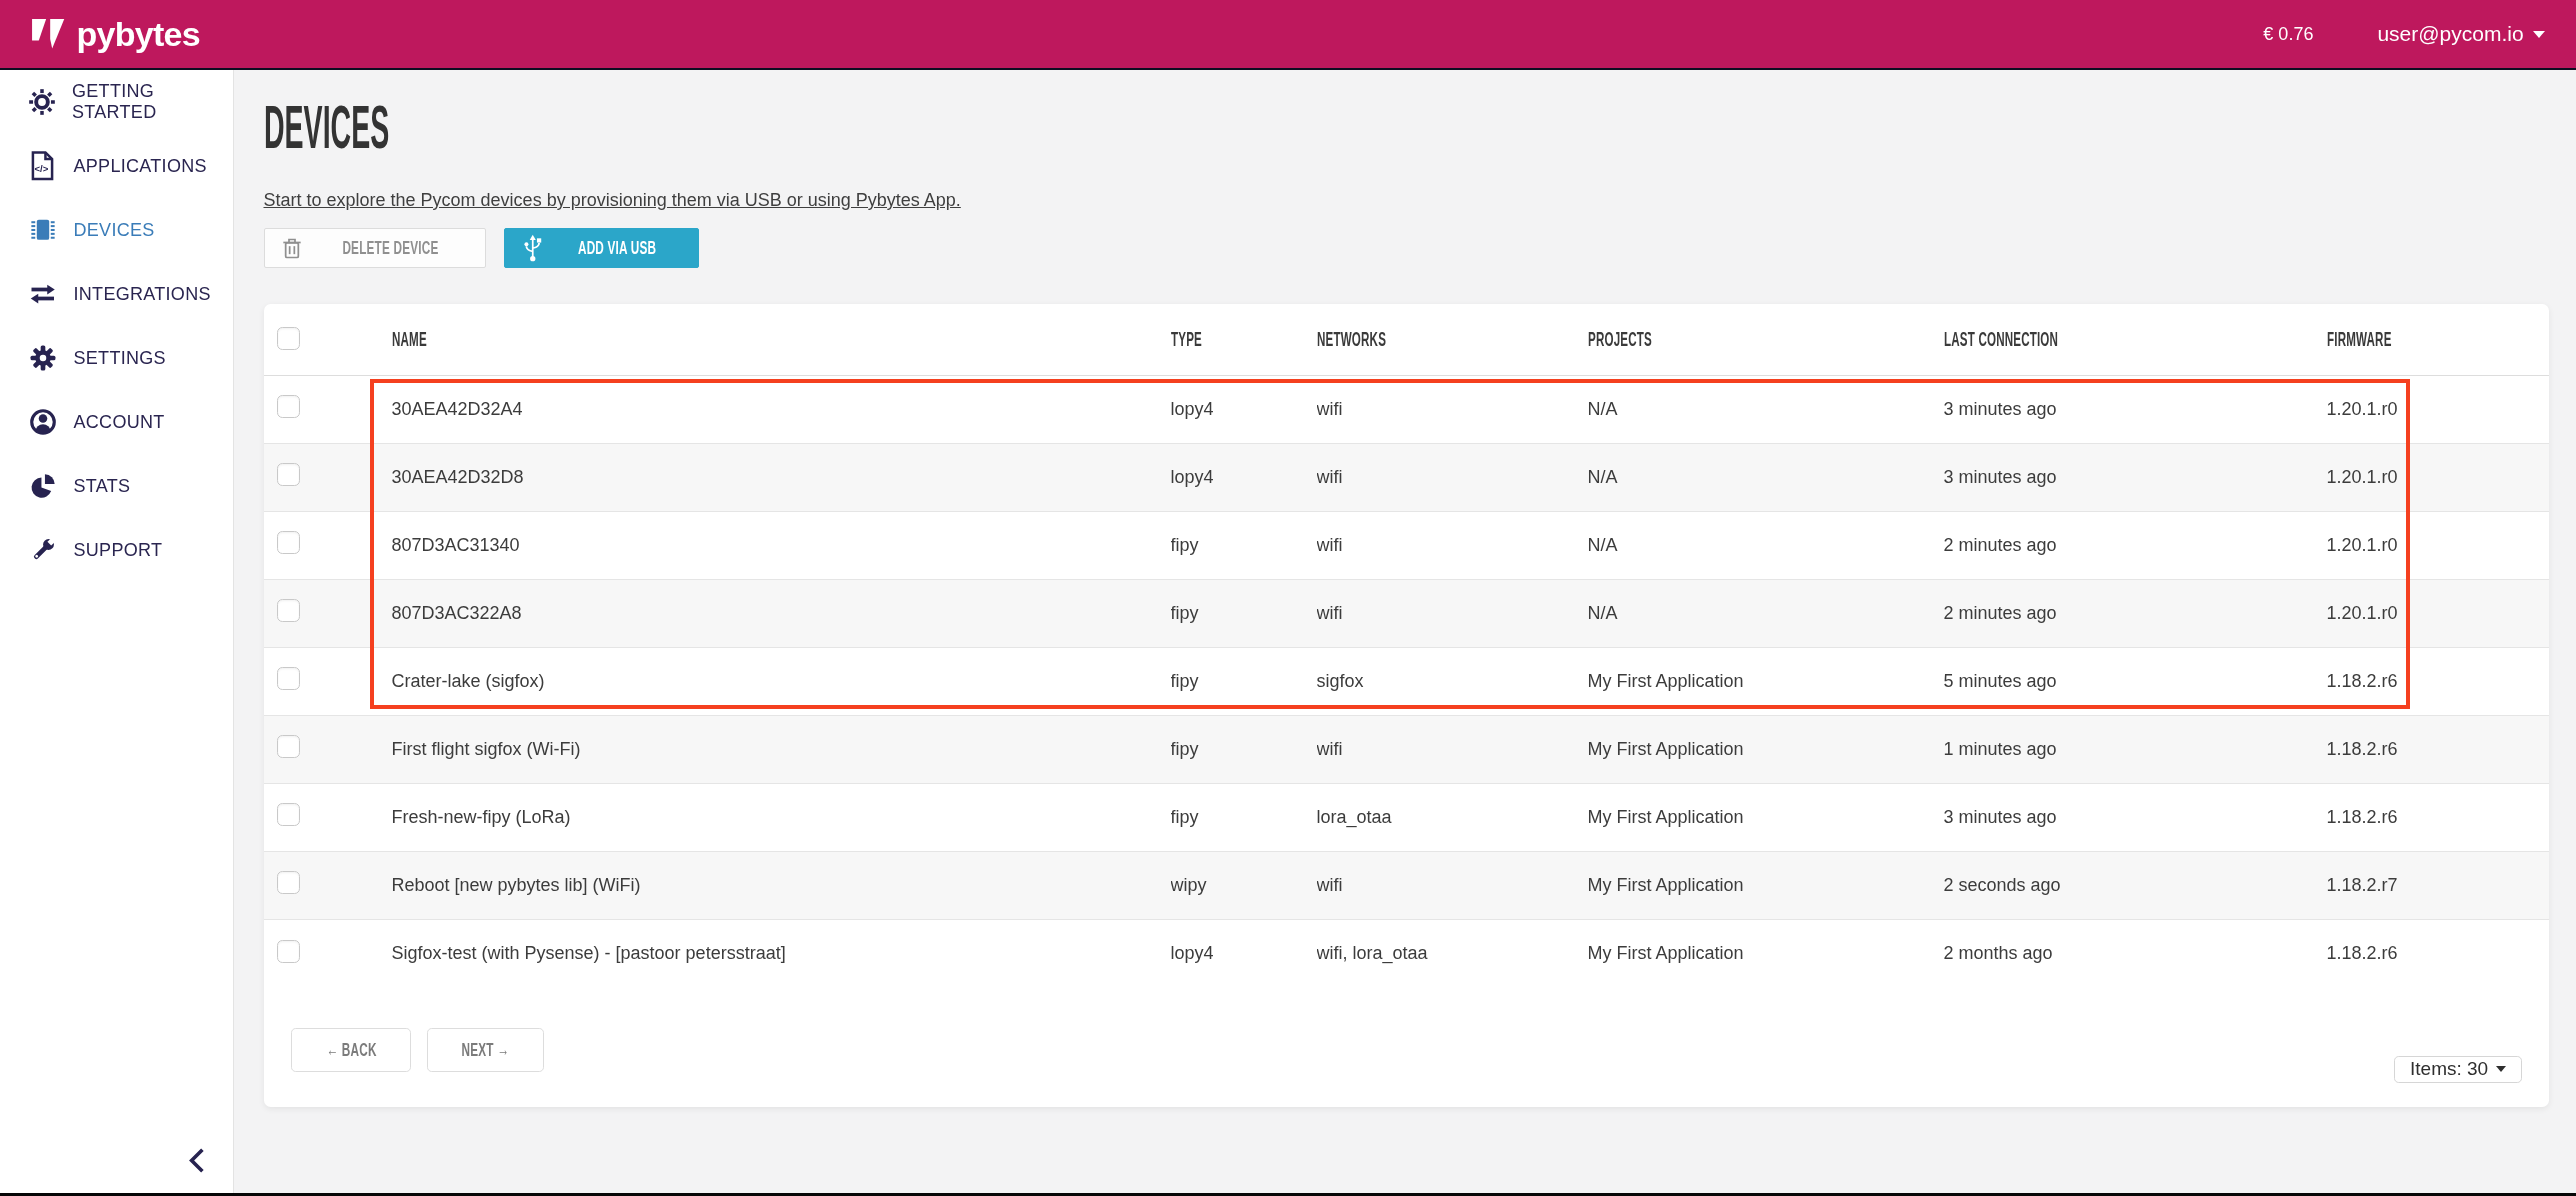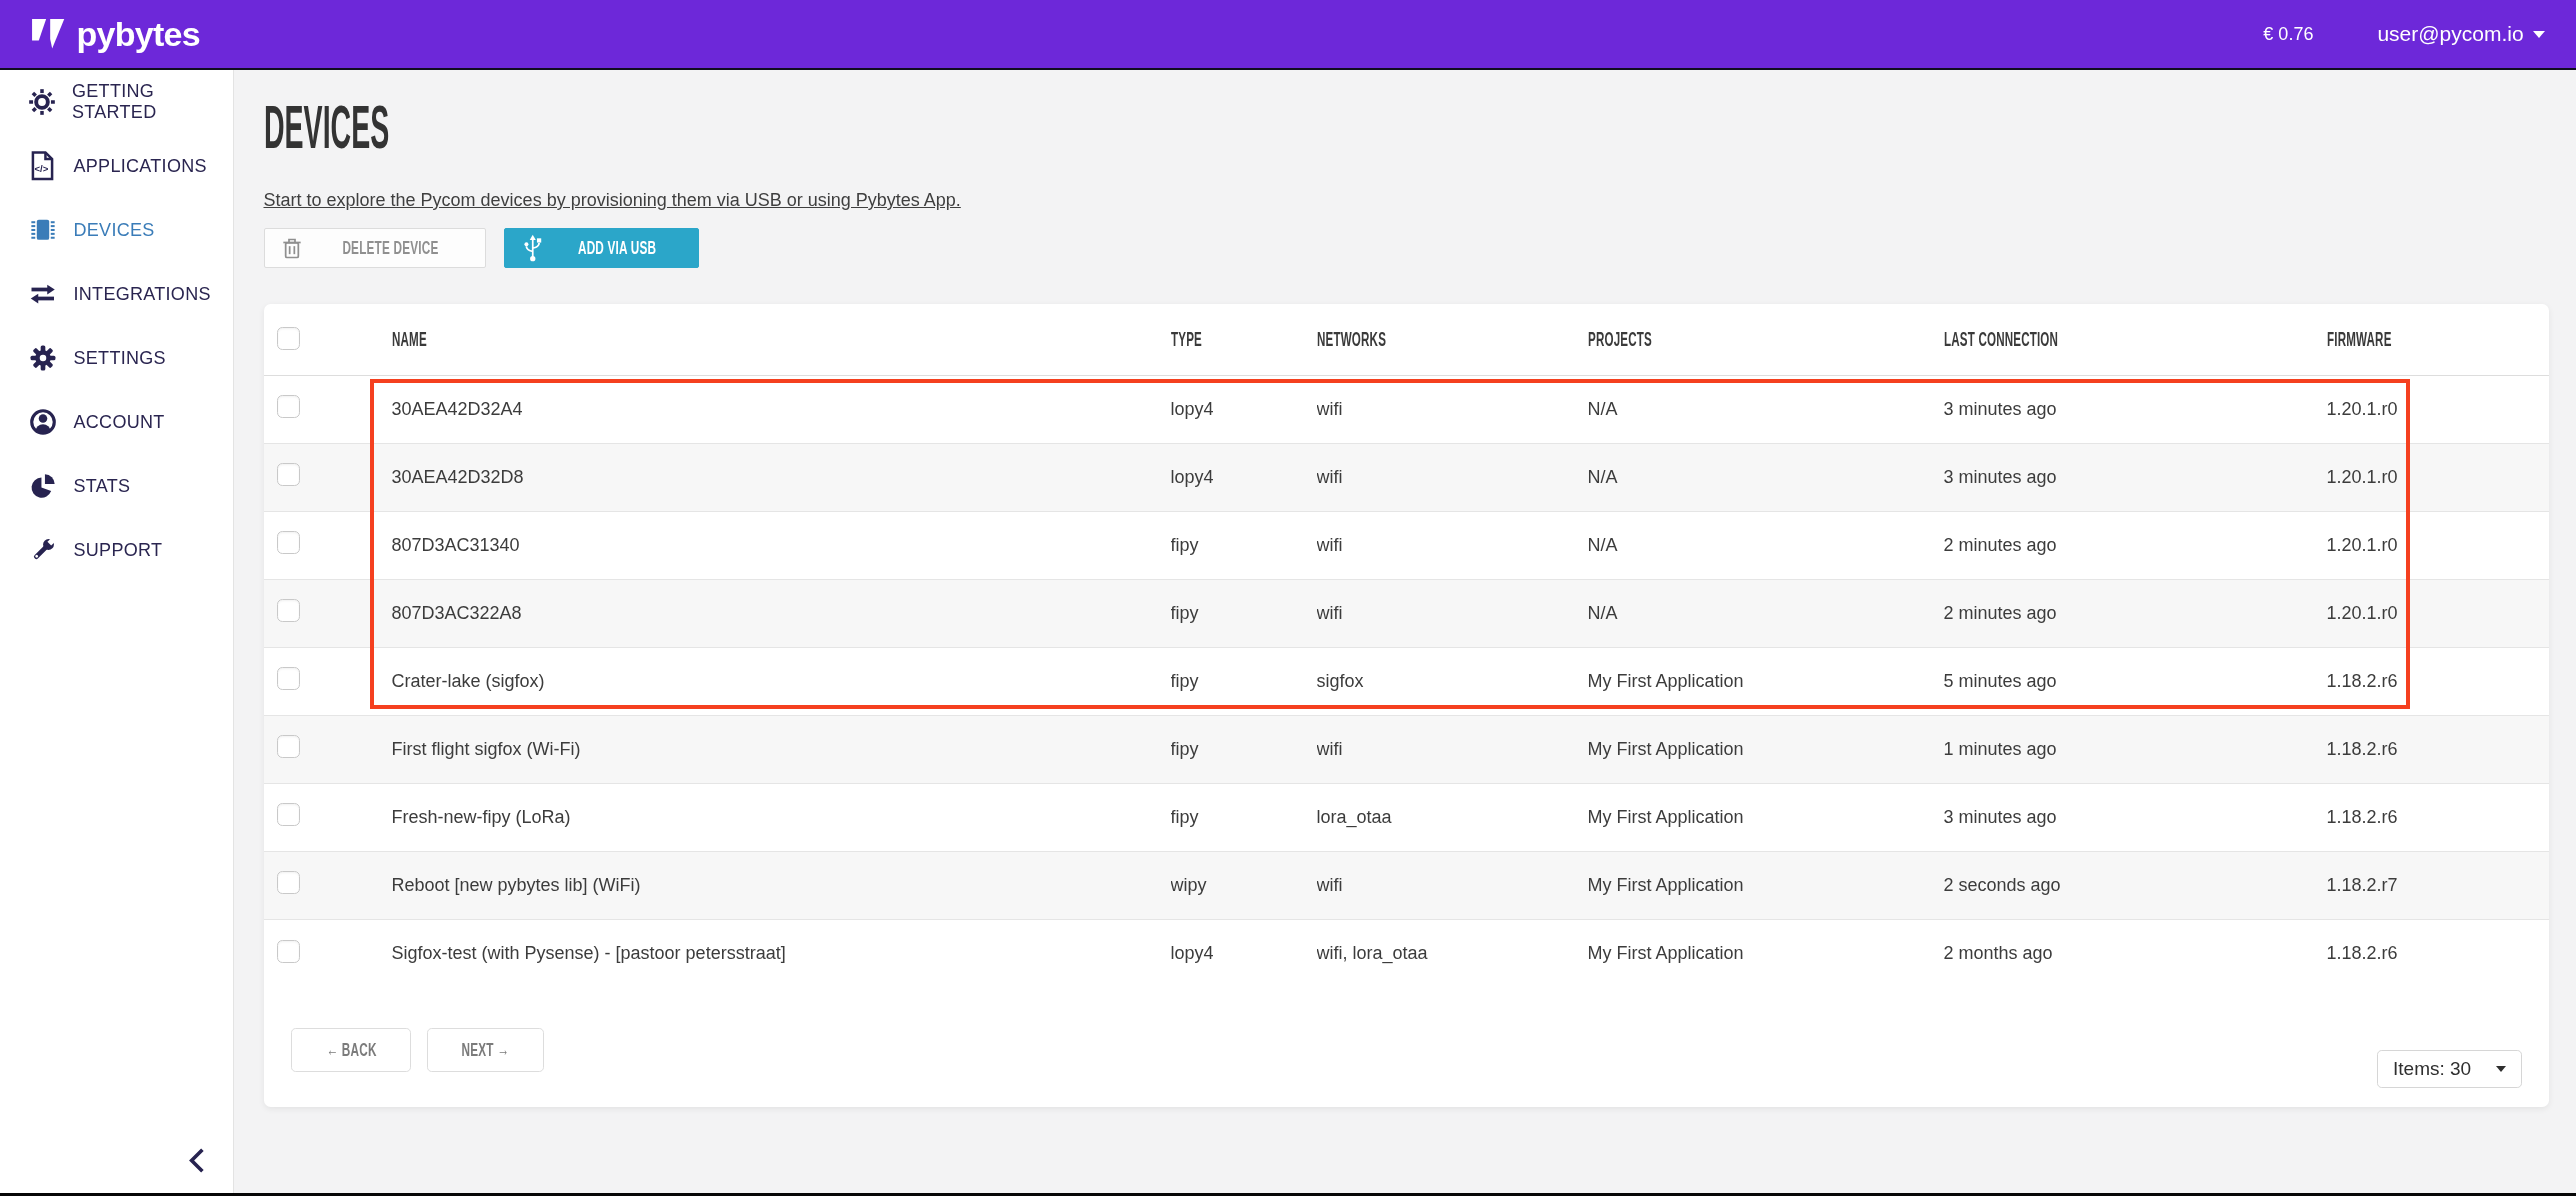--- a/index.html
+++ b/index.html
@@ -2,21 +2,21 @@
 <html style="font-size:10.7px"><head>
 <meta charset="utf-8">
 <style>
   * { margin:0; padding:0; box-sizing:border-box; }
   html,body { width:2576px; height:1196px; overflow:hidden; }
   body { font-family:"Liberation Sans", sans-serif; background:#f3f3f4; color:#3c3c3c; }
 
   .app { width:2576px; height:1196px; display:flex; flex-direction:column; }
 
   
-  .topbar { height:70px; background:#6d28d9; display:flex; align-items:center;
+  .topbar { height:70px; background:#be185d; display:flex; align-items:center;
             padding:0 31px 0 32px; border-bottom:2.7px solid #0f0d20; flex:0 0 auto; }
   .brand { display:flex; align-items:center; gap:9.4px; }
   .brand-mark { display:block; }
   .brand-name { color:#ffffff; font-size:34px; font-weight:700; letter-spacing:-0.7px; }
   .topbar-spacer { flex:1; }
   .balance { color:#ffffff; font-size:18px; margin-right:64px; }
   .user-menu { color:#ffffff; font-size:21px; display:flex; align-items:center; gap:9.4px; cursor:pointer; }
   .caret-down { width:0; height:0; border-left:6px solid transparent; border-right:6px solid transparent;
                 border-top:7.4px solid #ffffff; display:inline-block; }
 
@@ -65,22 +65,22 @@
   .annotation-box { position:absolute; left:106px; top:75px; width:2040px; height:330px;
                     border:4px solid #f5401f; pointer-events:none; z-index:5; }
 
   
   .card-footer { height:120px; display:flex; align-items:center; padding:0 27px; }
   .pager { display:flex; gap:16px; }
   .page-btn { height:44px; background:#ffffff; border:1.3px solid #dddddd; border-radius:4.7px;
               color:#7b7b7b; display:inline-flex; align-items:center; padding:0 19px; cursor:pointer;margin-top:6px; }
   .page-btn .btn-text { color:#7b7b7b; }
   .footer-spacer { flex:1; }
-  .items-btn { height:38px; background:#ffffff; border:1.3px solid #d6d6d6; border-radius:4.7px;
-               color:#2f2f2f; font-size:19px; display:inline-flex; align-items:center; gap:25px;
+  .items-btn { height:27px; background:#ffffff; border:1.3px solid #d6d6d6; border-radius:4.7px;
+               color:#2f2f2f; font-size:19px; display:inline-flex; align-items:center; gap:8px;
                padding:0 14.8px; cursor:pointer;margin-top:44px; }
   .items-btn .caret-down { border-top-color:#2f2f2f; border-left-width:5.4px; border-right-width:5.4px; border-top-width:6.7px; }
 
   svg { display:block; }
 </style>
 </head>
 <body>
 
 <div class="app">
 

